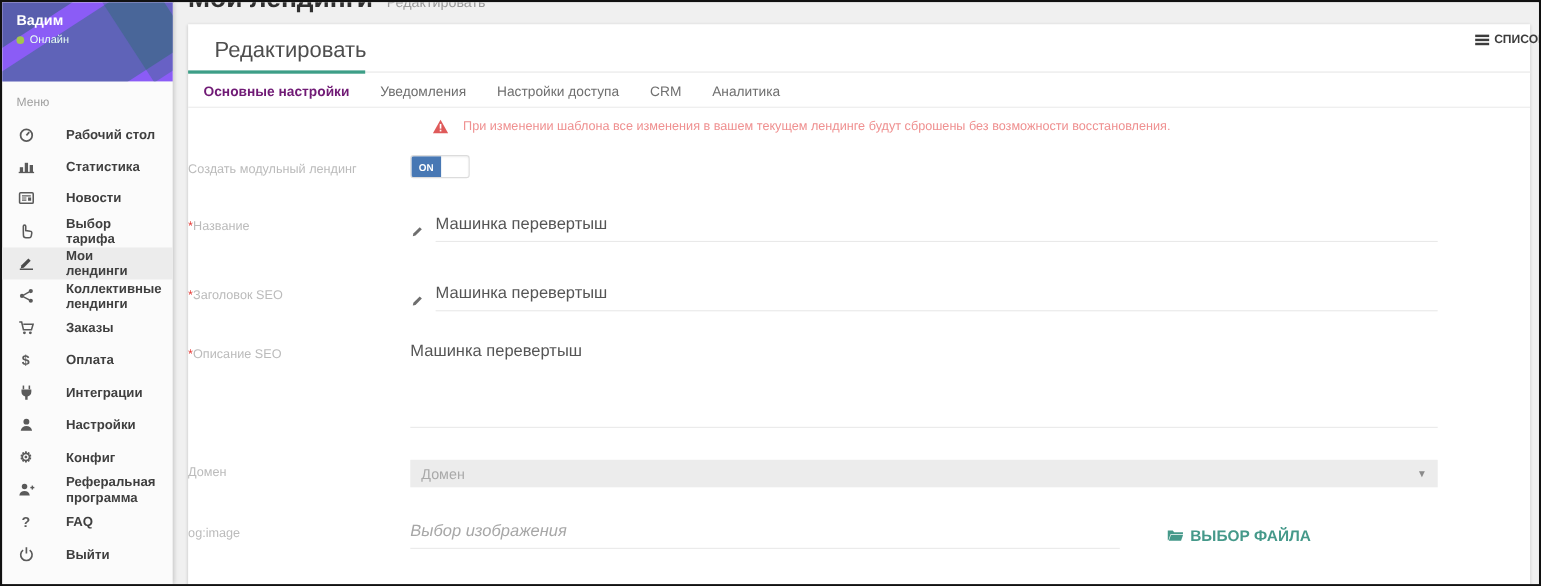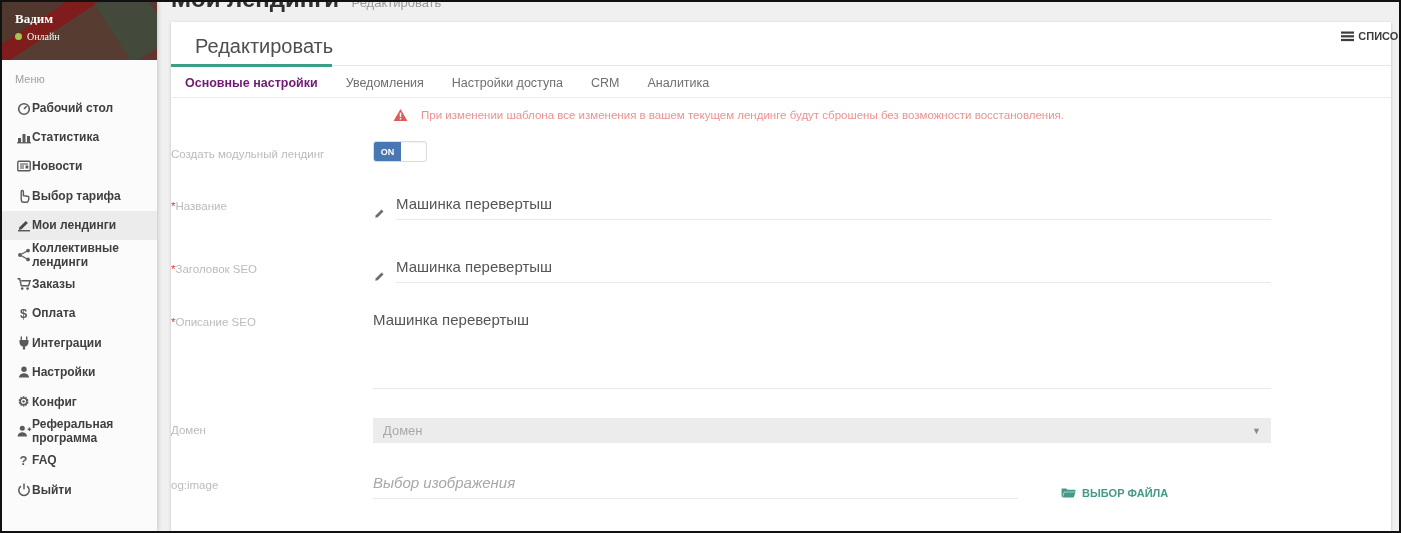--- a/index.html
+++ b/index.html
@@ -3,33 +3,33 @@
 <meta charset="utf-8">
 <style>
   * { box-sizing: border-box; margin: 0; padding: 0; }
   html,body { width:1401px; height:533px; overflow:hidden; }
   body { font-family:"Liberation Sans", sans-serif; background:#f0f0f0; position:relative; }
   .screen { position:absolute; inset:0; border:2px solid #111; overflow:hidden; background:#f0f0f0; }
 
   
   .sidebar { position:absolute; left:0; top:0; width:155px; height:100%; background:#fbfbfb;
              box-shadow:1px 0 4px rgba(0,0,0,.18); z-index:10; }
-  .sidebar-header { height:58px; background:#7f1d1d; position:relative; overflow:hidden; color:#fff;font-family:Liberation Serif, serif; }
+  .sidebar-header { height:72px; background:#8b5cf6; position:relative; overflow:hidden; color:#fff; }
   .sh-band1 { position:absolute; width:230px; height:70px; background:rgba(24,110,84,.38);
               transform:rotate(-33deg); left:-60px; top:34px; }
   .sh-band2 { position:absolute; width:120px; height:120px; background:rgba(24,110,84,.30);
               transform:rotate(-33deg); left:96px; top:-70px; }
   .sh-band3 { position:absolute; width:90px; height:60px; background:rgba(18,95,72,.42);
               transform:rotate(-33deg); left:-30px; top:-34px; }
   .user-name { position:absolute; left:13px; top:9px; font-size:13px; font-weight:bold; z-index:2; }
   .user-status { position:absolute; left:13px; top:29px; font-size:10px; color:#e8fff4;
                  display:flex; align-items:center; gap:5px; z-index:2; }
   .online-dot { width:7px; height:7px; border-radius:50%; background:#a3c64e; }
   .menu-label { margin:13px 13px 8px; font-size:11px; color:#9e9e9e; }
-  .menu-item { height:29.4px; display:flex; align-items:center; gap:0; padding:0 13px;
+  .menu-item { height:29.4px; display:flex; align-items:center; gap:28px; padding:0 13px;
                font-size:12px; font-weight:bold; color:#3f3f3f; cursor:pointer; }
   .menu-item.active { background:#ececec; }
   .mi-icon { width:17px; min-width:17px; display:flex; justify-content:center; align-items:center;
              color:#5a5a5a; font-size:13px; }
   .mi-icon svg { display:block; }
 
   
   .main { position:absolute; left:156px; top:0; right:0; bottom:0; background:#f0f0f0; }
   .bg-title { position:absolute; left:13px; top:-17px; white-space:nowrap; }
   .bg-title .big { font-size:24px; font-weight:bold; color:#2f2f2f; }
@@ -50,21 +50,21 @@
 
   .content { position:absolute; left:0; right:0; top:77px; bottom:0; overflow:hidden; }
 
   .warning { display:flex; align-items:center; gap:13px; margin:9px 0 0 222px; }
   .warning-text { font-size:11.5px; color:#ef9090; }
 
   .row { display:flex; align-items:flex-start; }
   .lbl { width:202px; min-width:202px; text-align:left; padding-right:17px; font-size:11.5px;
          color:#bbbbbb; padding-top:7px; line-height:1.2; }
   .req { color:#e53935; }
-  .fieldcol { flex:1; display:flex; align-items:flex-end; gap:9px; padding-right:120px; }
+  .fieldcol { flex:1; display:flex; align-items:center; gap:9px; padding-right:84px; }
   .pencil { margin-top:6px; min-width:14px; }
   .uinput { flex:1; border:none; outline:none; background:transparent; font-size:15px; color:#555;
             border-bottom:1px solid #e9e9e9; padding:2px 0 7px; font-family:"Liberation Sans",sans-serif; }
   .uinput::placeholder { color:#a7a7a7; }
   .textarea-line { flex:1; height:80px; border-bottom:1px solid #e9e9e9; font-size:15px; color:#555; padding-top:2px; }
 
   .toggle-row { margin-top:19px; }
   .toggle { width:54px; height:21px; border:1px solid #dcdcdc; border-radius:3px; background:#fff;
             display:flex; overflow:hidden; cursor:pointer; box-shadow:inset 0 1px 2px rgba(0,0,0,.06); }
   .toggle-on { width:27px; background:#4878b4; color:#fff; font-size:9px; font-weight:bold;
@@ -75,21 +75,21 @@
   .row-seodesc { margin-top:26px; }
   .row-domain { margin-top:29px; }
   .row-og { margin-top:29px; }
 
   .select-box { flex:1; height:25px; background:#ececec; display:flex; align-items:center;
                 justify-content:space-between; padding:0 10px; cursor:pointer; }
   .select-box .ph { font-size:13px; color:#a9a9a9; }
   .caret { font-size:9px; color:#8a8a8a; }
 
   .og-input { margin-right:34px; max-width:645px;font-style:italic; }
-  .file-button { display:flex; align-items:center; gap:6px; color:#45998a; font-size:11px; font-weight:bold;
+  .file-button { display:flex; align-items:center; gap:6px; color:#45998a; font-size:14px; font-weight:bold;
                  text-transform:uppercase; margin-top:3px; cursor:pointer; white-space:nowrap; }
 </style>
 </head>
 <body>
 
 <div class="screen">
 
   <div class="sidebar">
     <div class="sidebar-header">
       <div class="sh-band3"></div>

